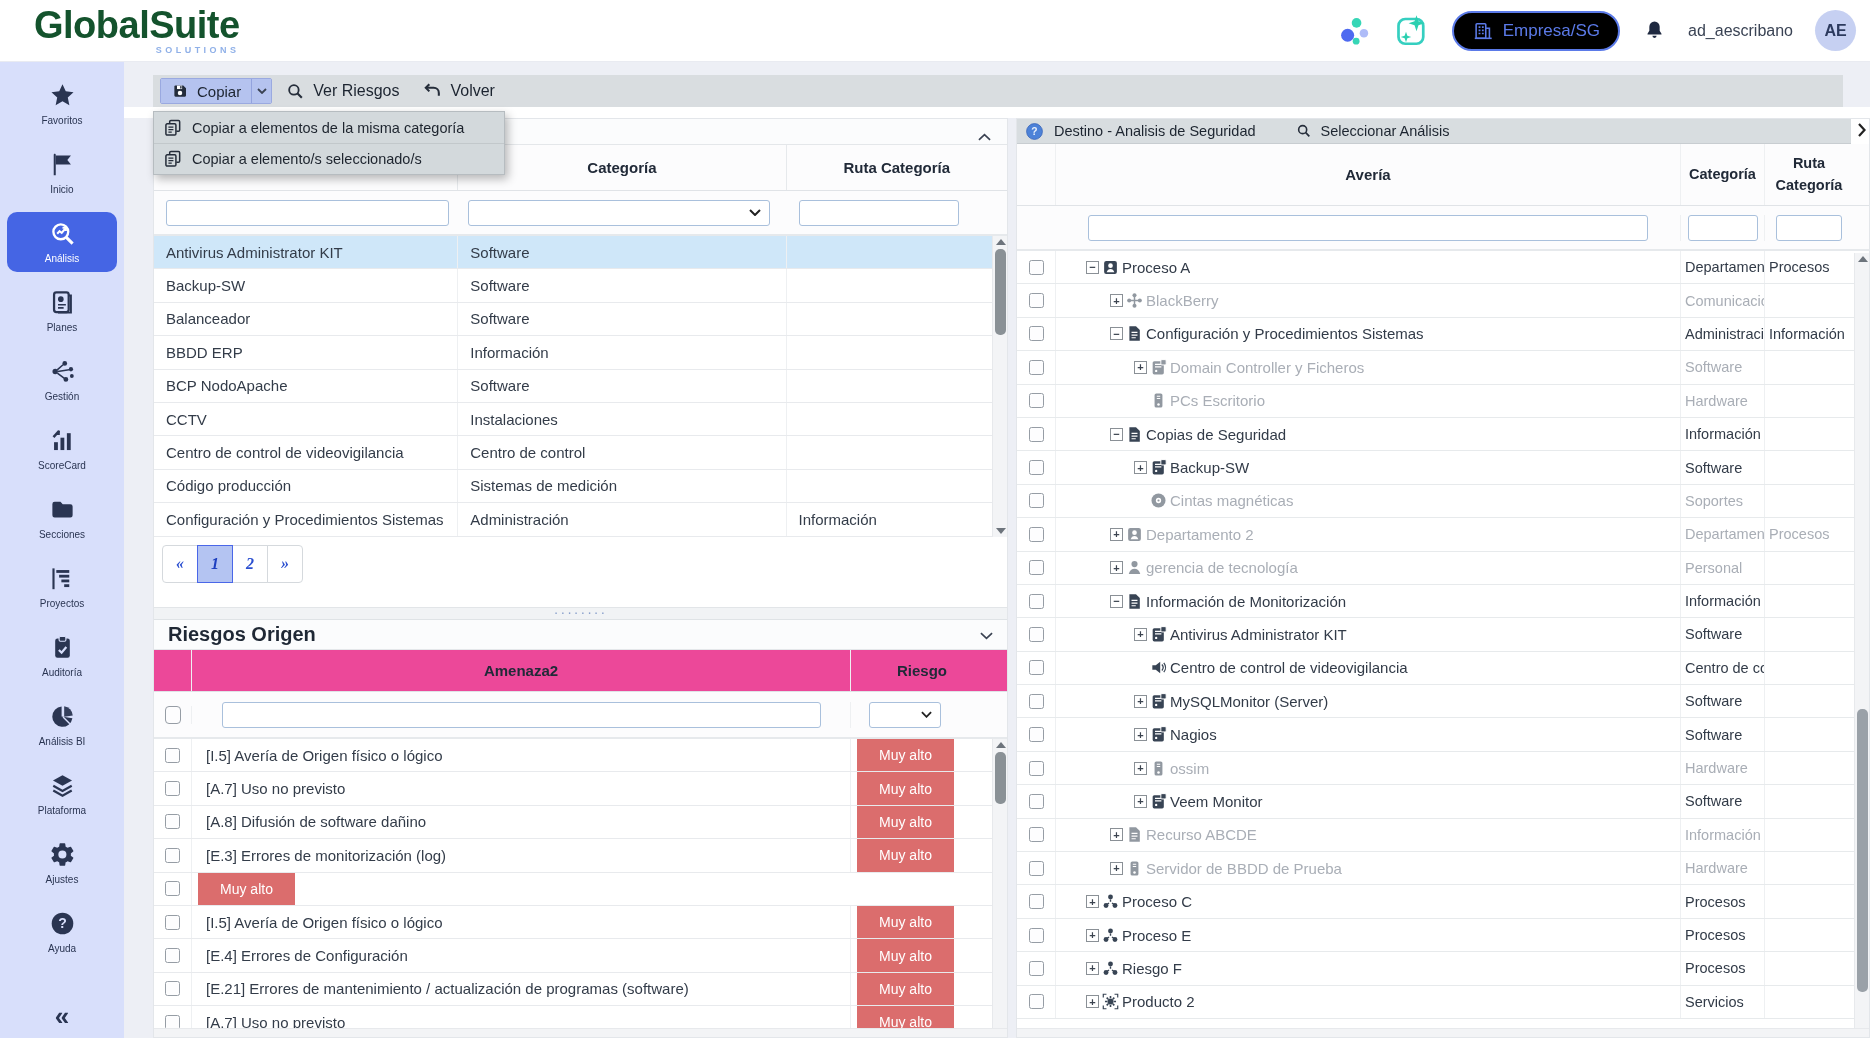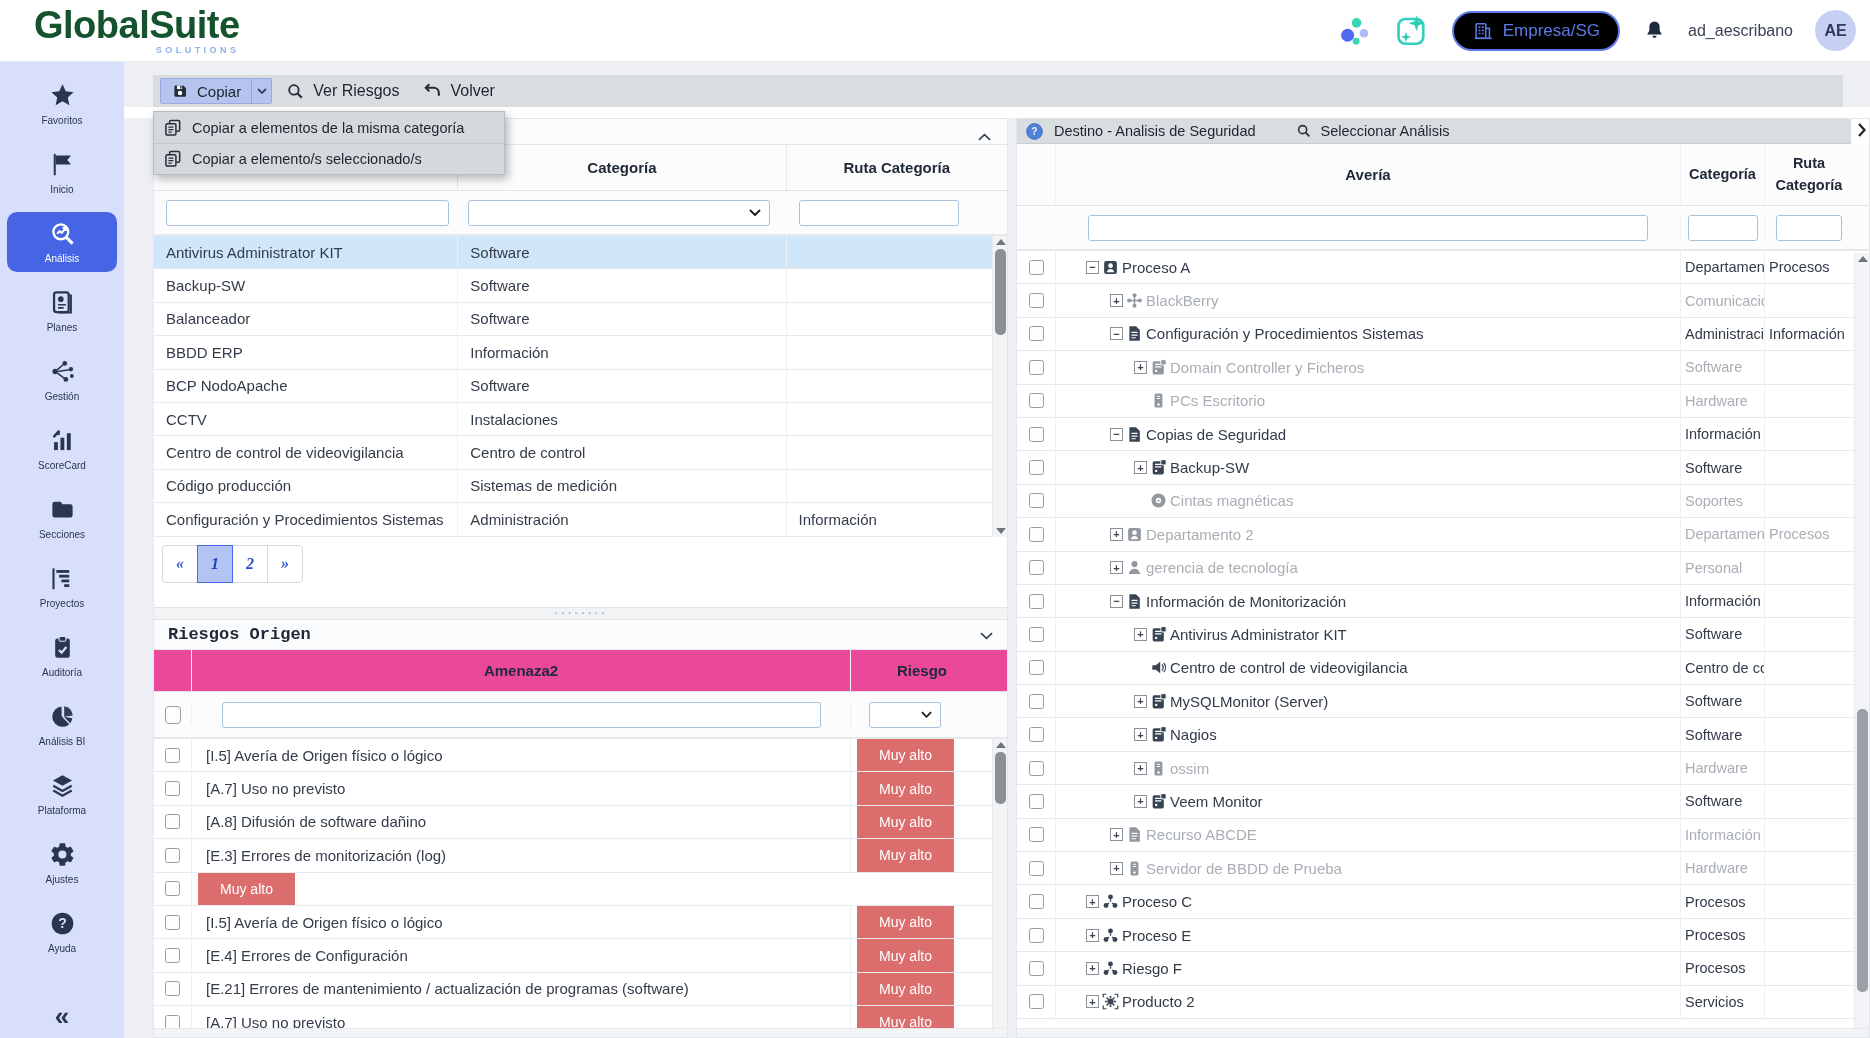--- a/index.html
+++ b/index.html
@@ -98,21 +98,21 @@
   .pbtn:last-child { border-radius:0 4px 4px 0; }
   .pbtn.active { background:#b4c4f2; border-color:#4a67e8; color:#1d3fc0; z-index:2; }
 
   .splitter { position:absolute; left:0; top:488px; width:100%; height:13px; background:#f1f3f5;
               border-top:1px solid #e2e5e8; border-bottom:1px solid #dfe3e6; display:flex; align-items:center;
               justify-content:center; cursor:row-resize; }
   .splitter .dots { color:#8aa0cc; font-size:14px; letter-spacing:2px; line-height:4px; margin-top:-4px; }
 
   .rg-head { position:absolute; left:0; top:501px; width:100%; height:30px; background:#fbfcfd;
              border-bottom:1px solid #e4e7ea; display:flex; align-items:center; padding:0 14px; }
-  .rg-title { font-weight:700; font-size:17px; color:#1f2835;font-family:Liberation Mono, monospace; }
+  .rg-title { font-weight:700; font-size:20px; color:#1f2835; }
   .rg-head .chev { margin-left:auto; color:#3a4252; cursor:pointer; }
 
   .rgrid { position:absolute; left:0; top:531px; width:100%; }
   .rgrid-head { height:42px; display:flex; border-bottom:1px solid #e0e3e7; background:#ec4899; }
   .rgrid-filter { height:47px; display:flex; align-items:center; border-bottom:2px solid #e6e9ec; background:#fcfcfd; }
   .ccb { width:38px; display:flex; align-items:center; justify-content:center; border-right:1px solid #eef0f2; }
   .cam { width:659px; border-right:1px solid #eef0f2; }
   .cri { width:142px; border-right:none; }
   .cb { width:15px; height:15px; border:1.5px solid #969da5; border-radius:2.5px; background:#fdfdfe; cursor:pointer; }
   .cb.r4 { border-radius:4px; width:16px; height:18px; }

